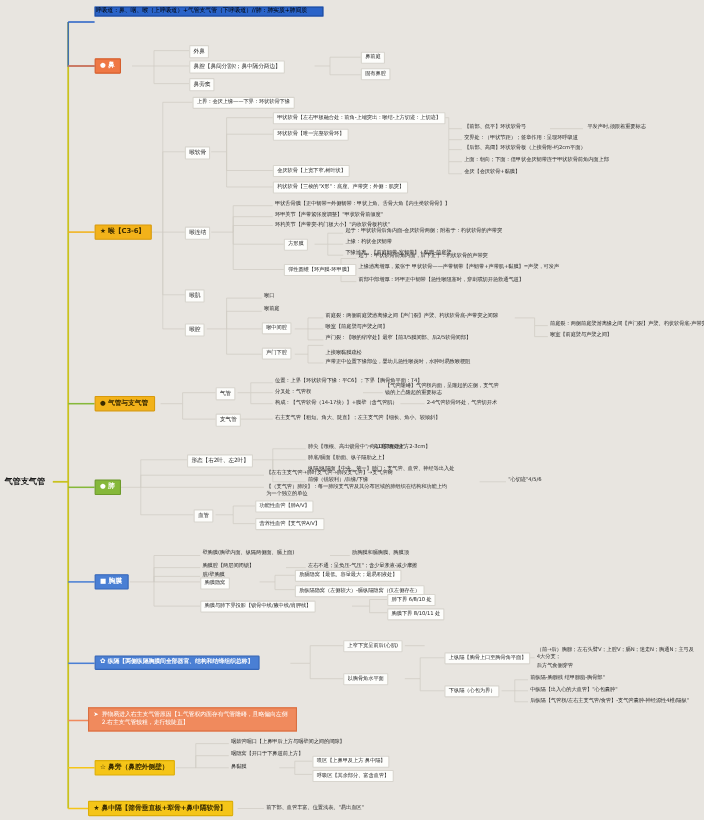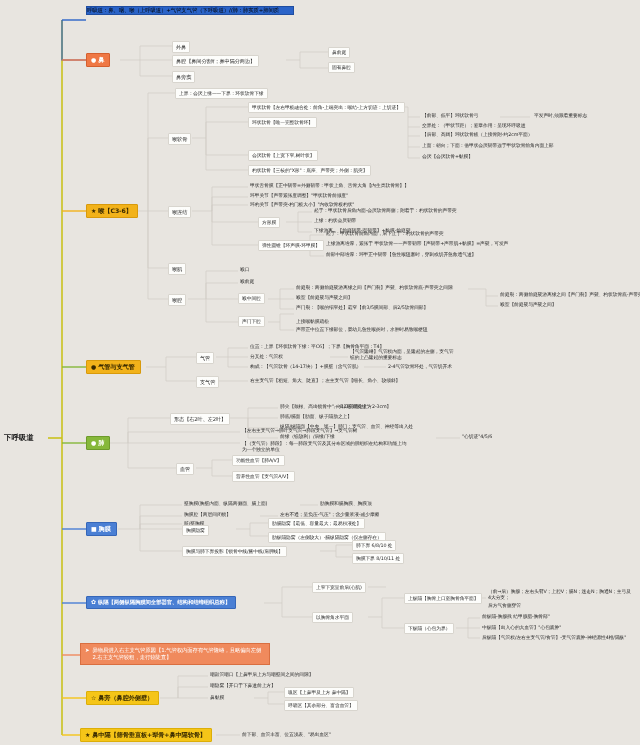--- a/index.html
+++ b/index.html
@@ -189,21 +189,21 @@
       <path d="M160 698 H178 V676 H208"></path>
       <path d="M178 698 V687 H208"></path>
       <path d="M178 698 H208"></path>
       <path d="M254 698 H268 V692 H284"></path>
       <path d="M268 698 V704 H284"></path>
 
       <path d="M216 735 H240"></path>
     </g>
   </svg>
 
-  <div class="node root" style="left:4px; top:433px;">下呼吸道</div>
+  <div class="node root" style="left:4px; top:433px;">气管支气管</div>
 
   <div class="node m-blue wrap" style="left:86px; top:6px; width:208px; font-size:5.4px; white-space:normal;">呼吸道：鼻、咽、喉（上呼吸道）+气管支气管（下呼吸道）//肺：肺实质+肺间质</div>
 
   <div class="node main m-orange" style="left:86px; top:53px;">
     <span class="ico">●</span>
     <span>鼻</span>
   </div>
   <div class="node card" style="left:172px; top:41px;">外鼻</div>
   <div class="node card" style="left:172px; top:55px;">鼻腔【鼻间分割ए；鼻中隔分两边】</div>
   <div class="node card" style="left:172px; top:71px;">鼻旁窦</div>

